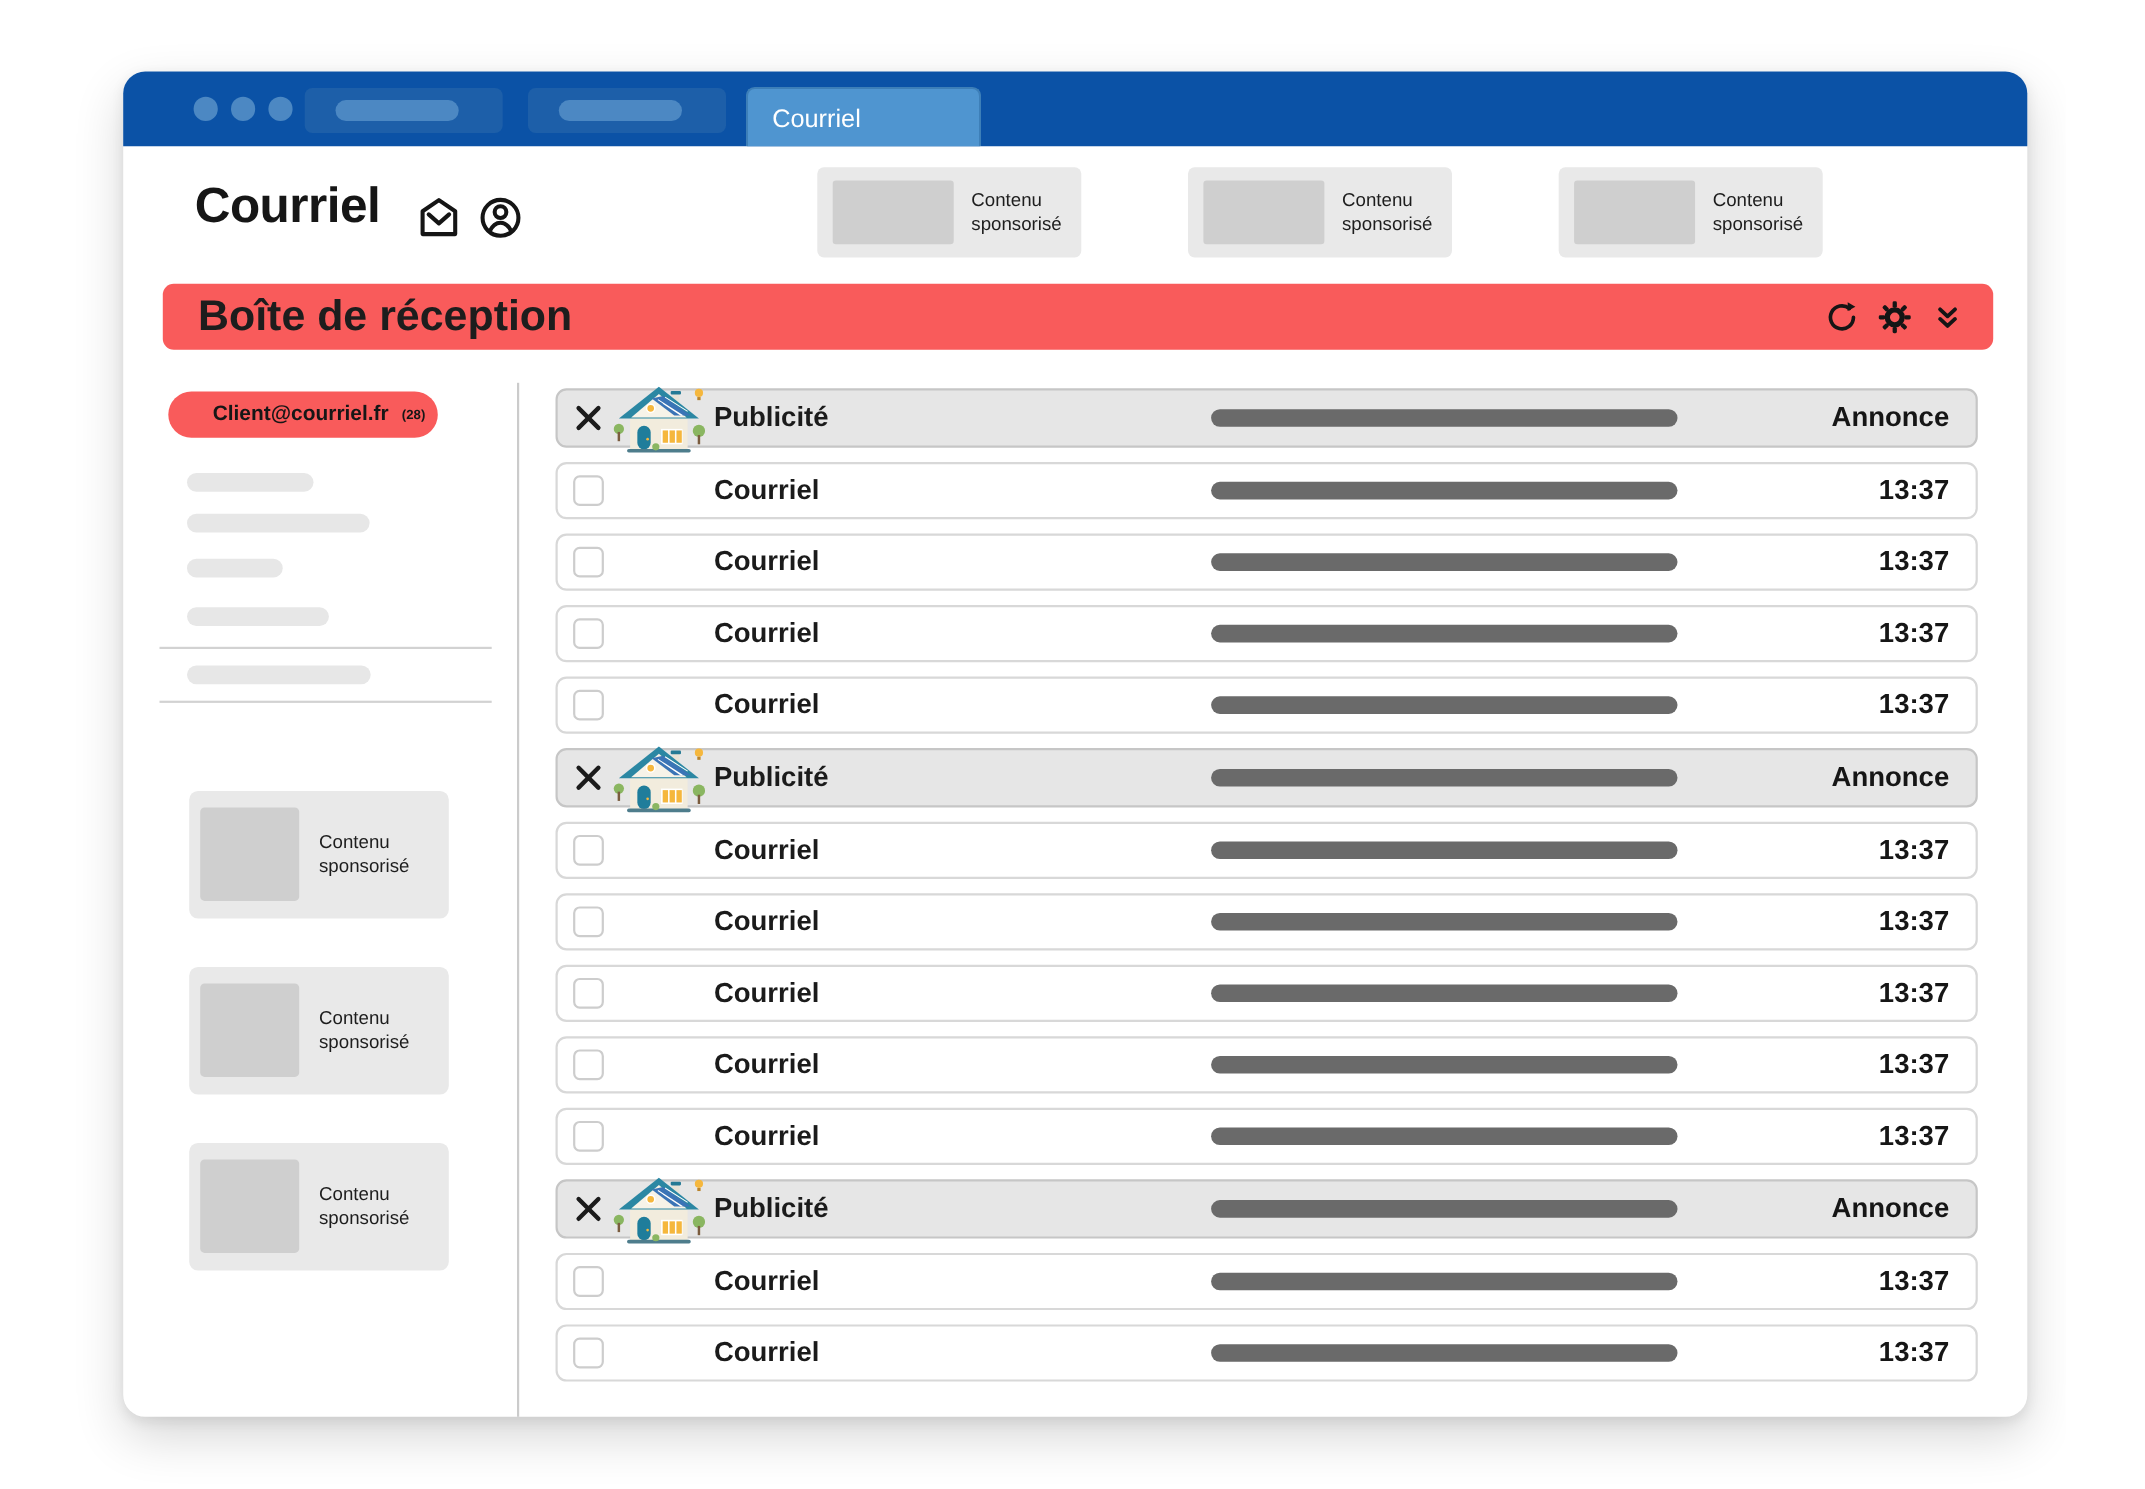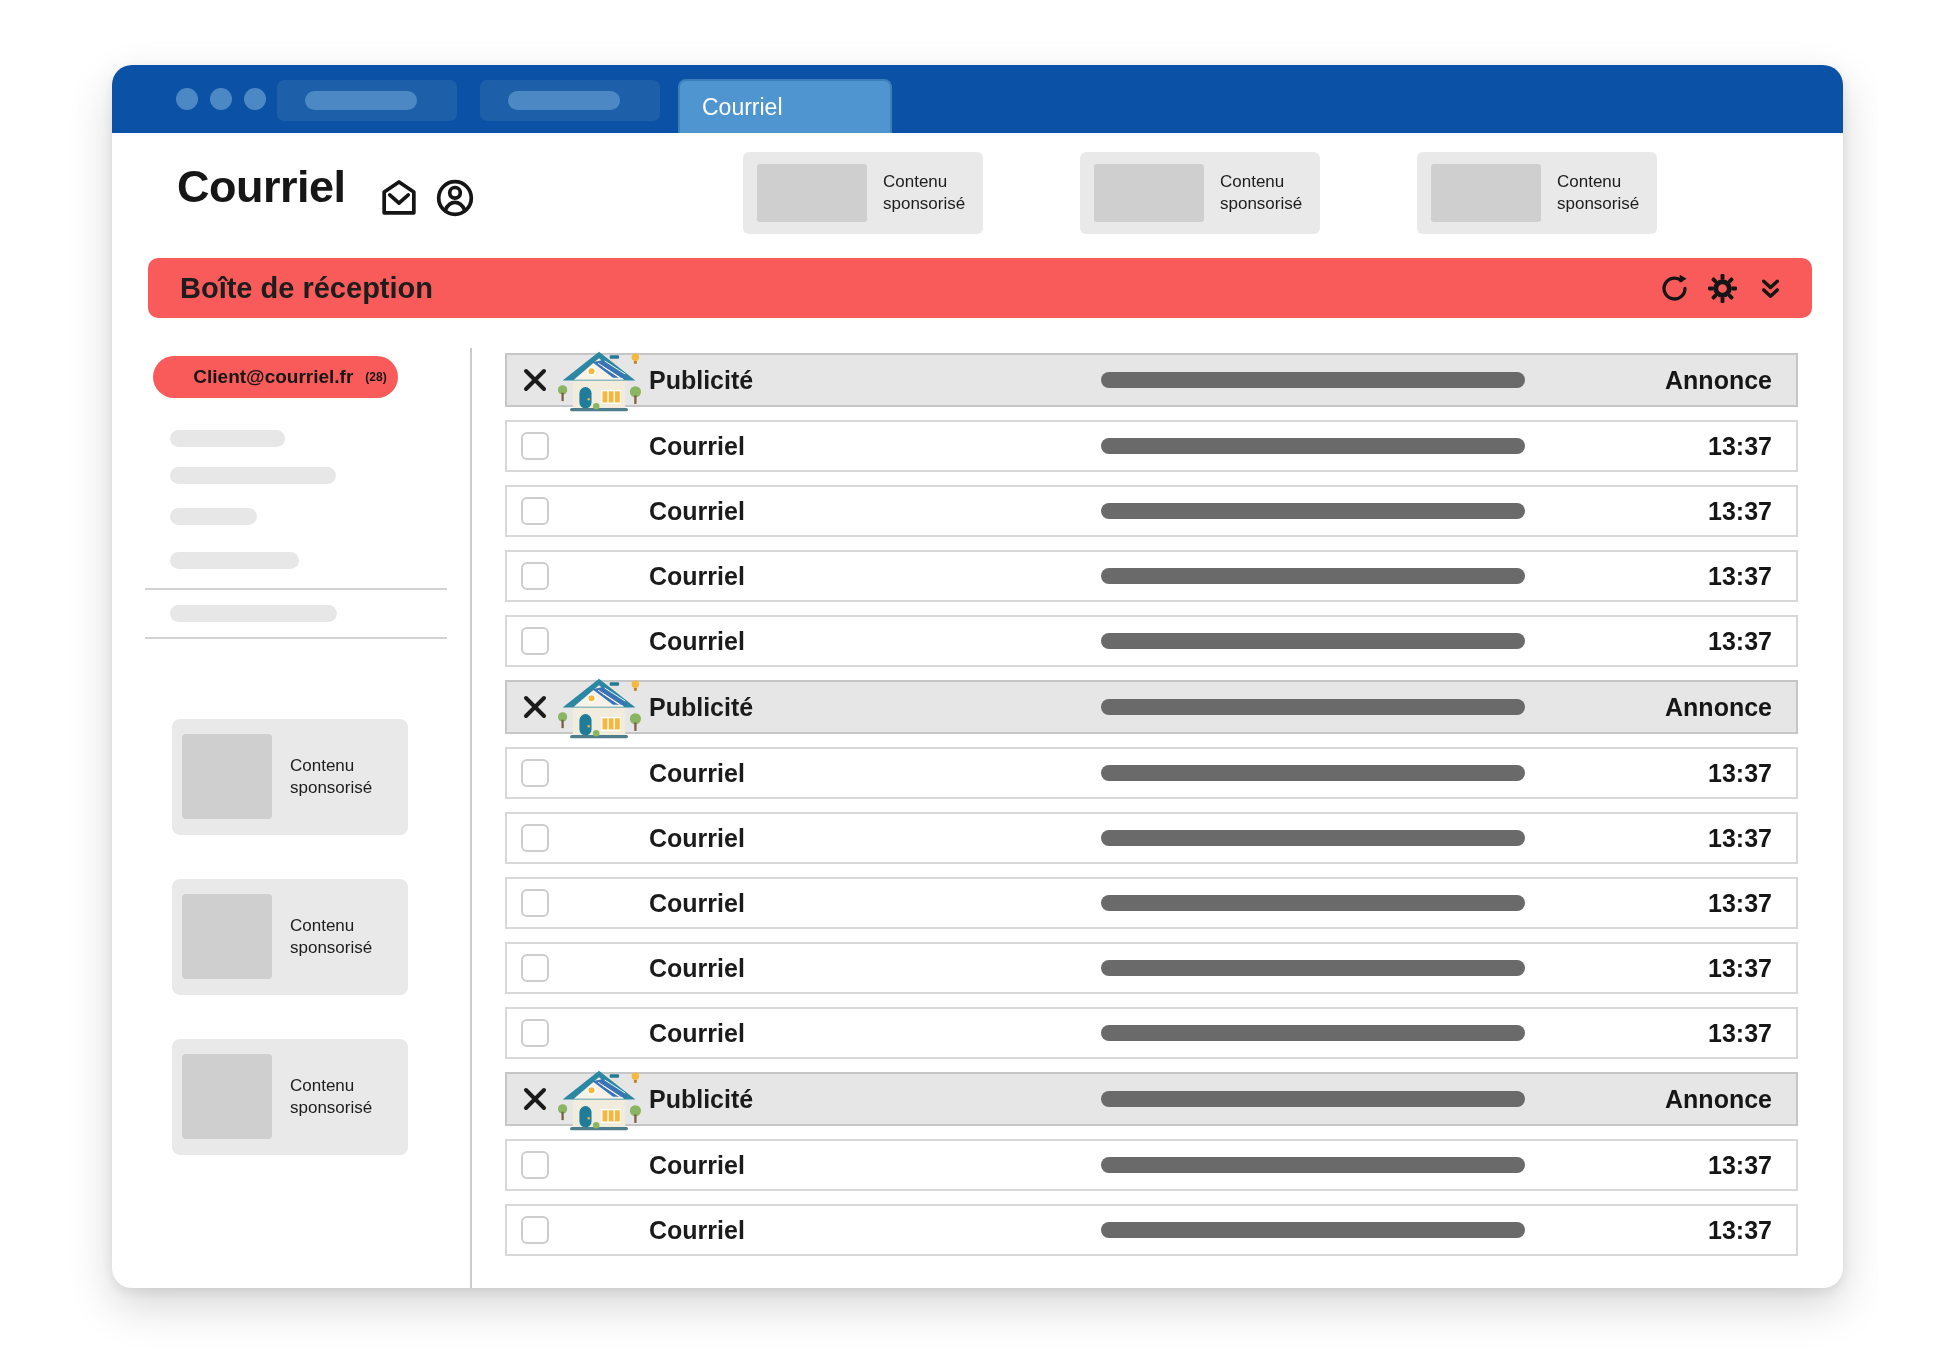--- a/index.html
+++ b/index.html
@@ -33,21 +33,21 @@
   .hicon.mail { left:266px; } .hicon.account { left:322px; }
 
   .sp-box-top { position:absolute; top:87px; width:240px; height:82px; background:#e9e9e9; border-radius:6px; }
   .sp-box-top .img { position:absolute; left:14px; top:12px; width:110px; height:58px; background:#cfcfcf; border-radius:3px; }
   .sp-box-top .txt { position:absolute; left:140px; top:50%; transform:translateY(-50%);
                      width:92px; font-size:17px; line-height:1.3; color:#1d1d1d; }
 
   
   .banner { position:absolute; left:36px; top:193px; width:1664px; height:60px;
             background:#f95b5b; border-radius:10px; display:flex; align-items:center; }
-  .banner .btitle { padding-left:32px; font-size:29px; font-weight:800; color:#1d1d1d; }
+  .banner .btitle { padding-left:32px; font-size:39px; font-weight:800; color:#1d1d1d; }
   .banner .spacer { flex:1; }
   .banner .bicons { display:flex; gap:17px; padding-right:26px; }
   .bicon { width:31px; height:31px; cursor:pointer; }
   .bicon svg { width:100%; height:100%; }
 
   
   .account-badge { position:absolute; left:41px; top:291px; width:245px; height:42px;
                    background:#f95b5b; border-radius:21px; display:flex; align-items:center;
                    justify-content:center; gap:12px; }
   .account-badge .em { font-size:19px; font-weight:700; color:#161616;margin-left:29px; }
@@ -55,21 +55,21 @@
   .s-pill { position:absolute; left:58px; height:17px; border-radius:9px; background:#e7e7e7; }
   .s-div { position:absolute; left:33px; width:302px; height:2px; background:#d2d2d2; }
   .sp-box-side { position:absolute; left:60px; width:236px; height:116px; background:#e9e9e9; border-radius:8px; }
   .sp-box-side .img { position:absolute; left:10px; top:15px; width:90px; height:85px; background:#cfcfcf; border-radius:4px; }
   .sp-box-side .txt { position:absolute; left:118px; top:50%; transform:translateY(-50%);
                       width:100px; font-size:17px; line-height:1.3; color:#1d1d1d; }
   .v-divider { position:absolute; left:358px; top:283px; width:2px; height:940px; background:#cbcbcb; }
 
   
   #rows { position:absolute; left:393px; top:0; width:1293px; height:100%; }
-  .row { position:absolute; left:0; width:1293px; border-radius:0; }
+  .row { position:absolute; left:0; width:1293px; border-radius:10px; }
   .row.email { background:#ffffff; border:2px solid #d8d8d8; }
   .row.ad { background:#e6e6e6; border:2px solid #c6c6c6; }
   .row .chk { position:absolute; left:14px; top:50%; transform:translateY(-50%);
               width:28px; height:28px; background:#fff; border:2px solid #cdcdcd; border-radius:6px; cursor:pointer; }
   .row .xbtn { position:absolute; left:13px; top:50%; transform:translateY(-50%);
                width:30px; height:30px; background:none; border:none; cursor:pointer; }
   .row .xbtn svg { width:100%; height:100%; display:block; }
   .row .house { position:absolute; left:50px; top:-7px; width:84px; height:67px; }
   .row .house svg { width:100%; height:100%; }
   .row .rlabel { position:absolute; left:142px; top:50%; transform:translateY(-50%);

